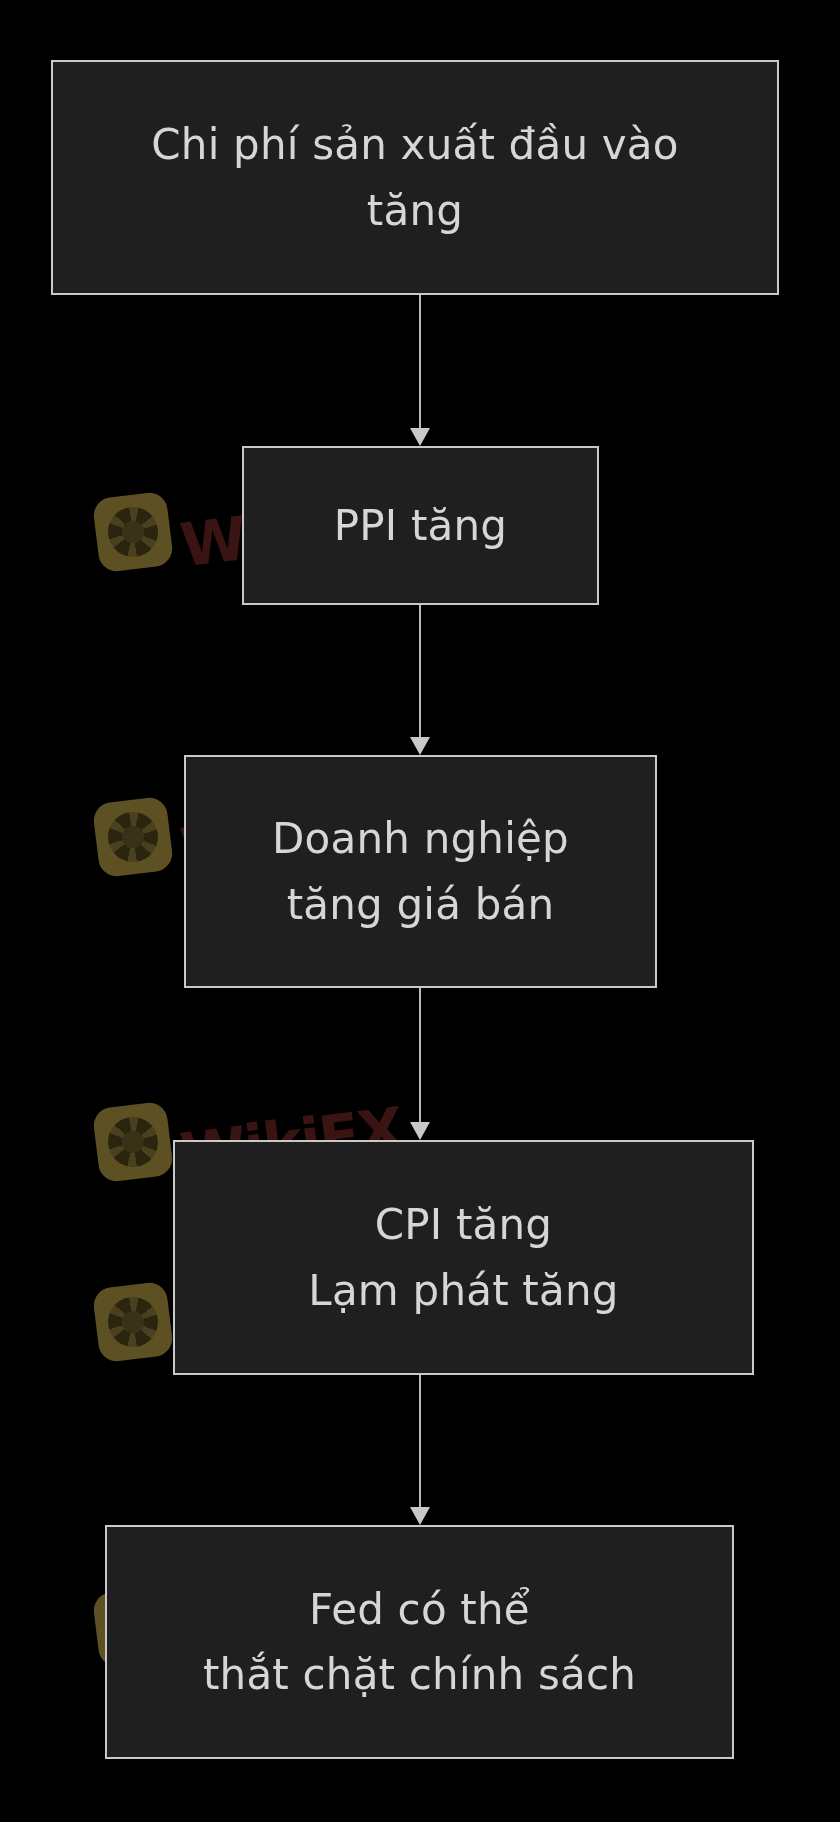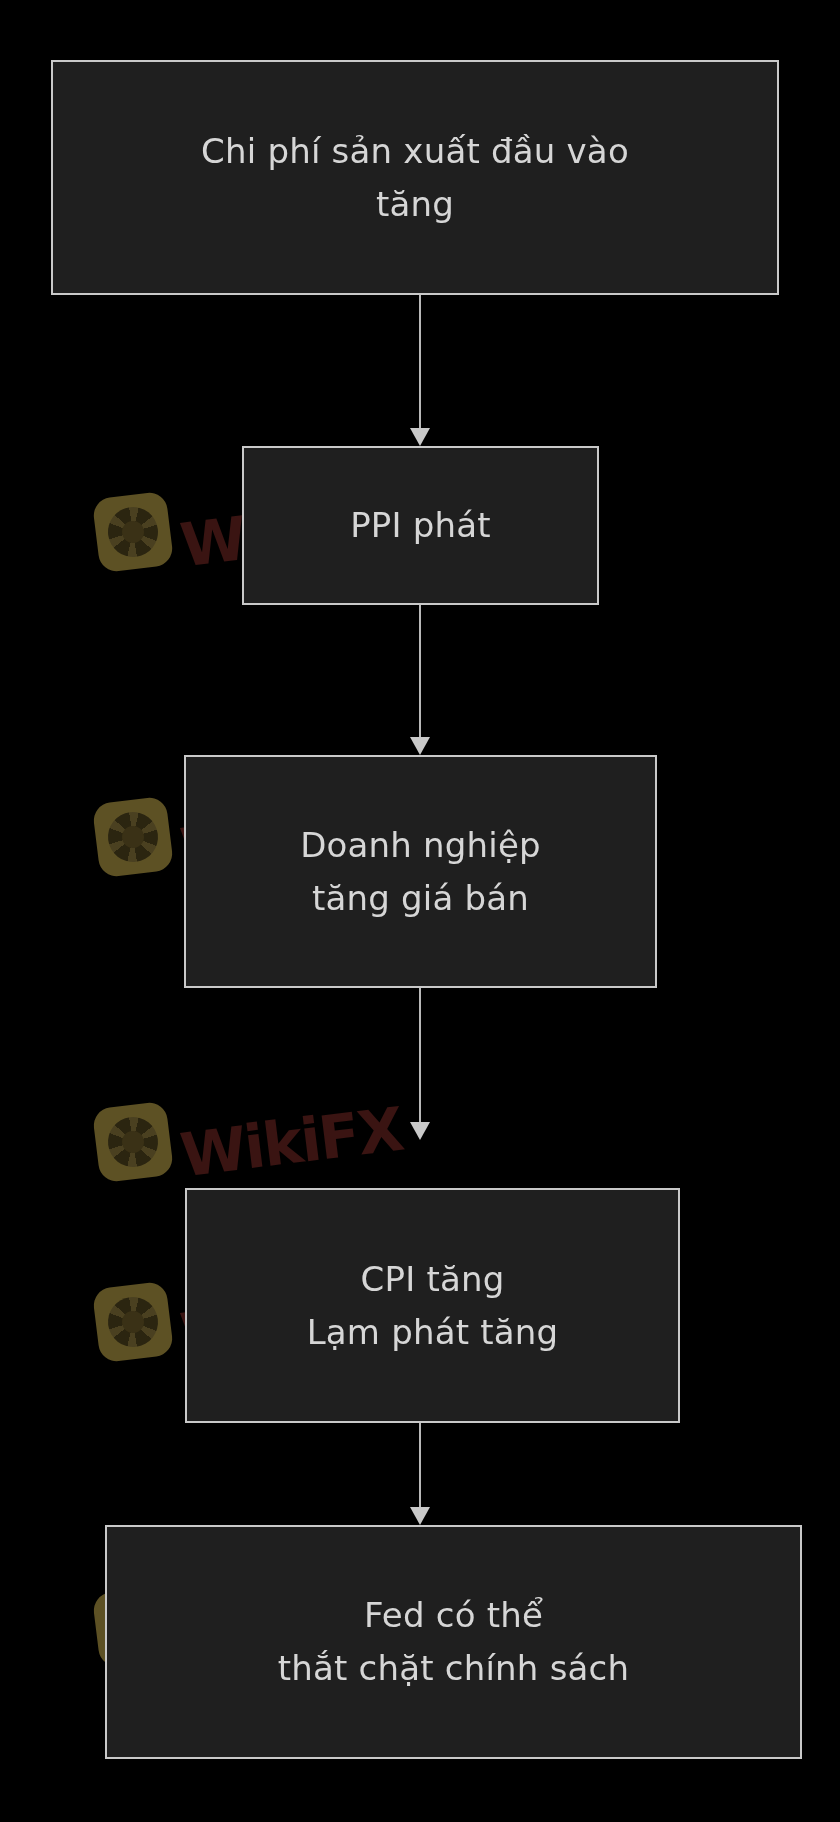--- a/index.html
+++ b/index.html
@@ -85,21 +85,21 @@
   }
   .node-label {
     color: #d6d6d6;
     font-size: 32px;
     line-height: 1.55;
     font-weight: 400;
     letter-spacing: 0.2px;
     padding: 0 18px;
     white-space: pre-line;
   }
-  .node-label.big { font-size: 34px; }
+  .node-label.big { font-size: 42px; }
 
   
   .edge {
     position: absolute;
     z-index: 2;
   }
   .edge-line {
     position: absolute;
     width: 2px;
     background: #b9b9b9;
@@ -165,31 +165,31 @@
     <div class="edge-line" style="height:132px;"></div>
     <div class="edge-head" style="top:132px;"></div>
   </div>
 
   <div class="node" style="left:51px; top:60px; width:728px; height:235px;">
     <div class="node-label big">Chi phí sản xuất đầu vào
 tăng</div>
   </div>
 
   <div class="node" style="left:242px; top:446px; width:357px; height:159px;">
-    <div class="node-label big">PPI phát</div>
+    <div class="node-label big">PPI tăng</div>
   </div>
 
   <div class="node" style="left:184px; top:755px; width:473px; height:233px;justify-content:center;">
     <div class="node-label big">Doanh nghiệp
 tăng giá bán</div>
   </div>
 
-  <div class="node" style="left:173px; top:1188px; width:495px; height:235px;margin-left:12px;">
+  <div class="node" style="left:173px; top:1140px; width:581px; height:235px;">
     <div class="node-label big">CPI tăng
 Lạm phát tăng</div>
   </div>
 
-  <div class="node" style="left:105px; top:1525px; width:697px; height:234px;">
+  <div class="node" style="left:105px; top:1525px; width:629px; height:234px;">
     <div class="node-label big">Fed có thể
 thắt chặt chính sách</div>
   </div>
 
 </div>
 
 </body></html>

